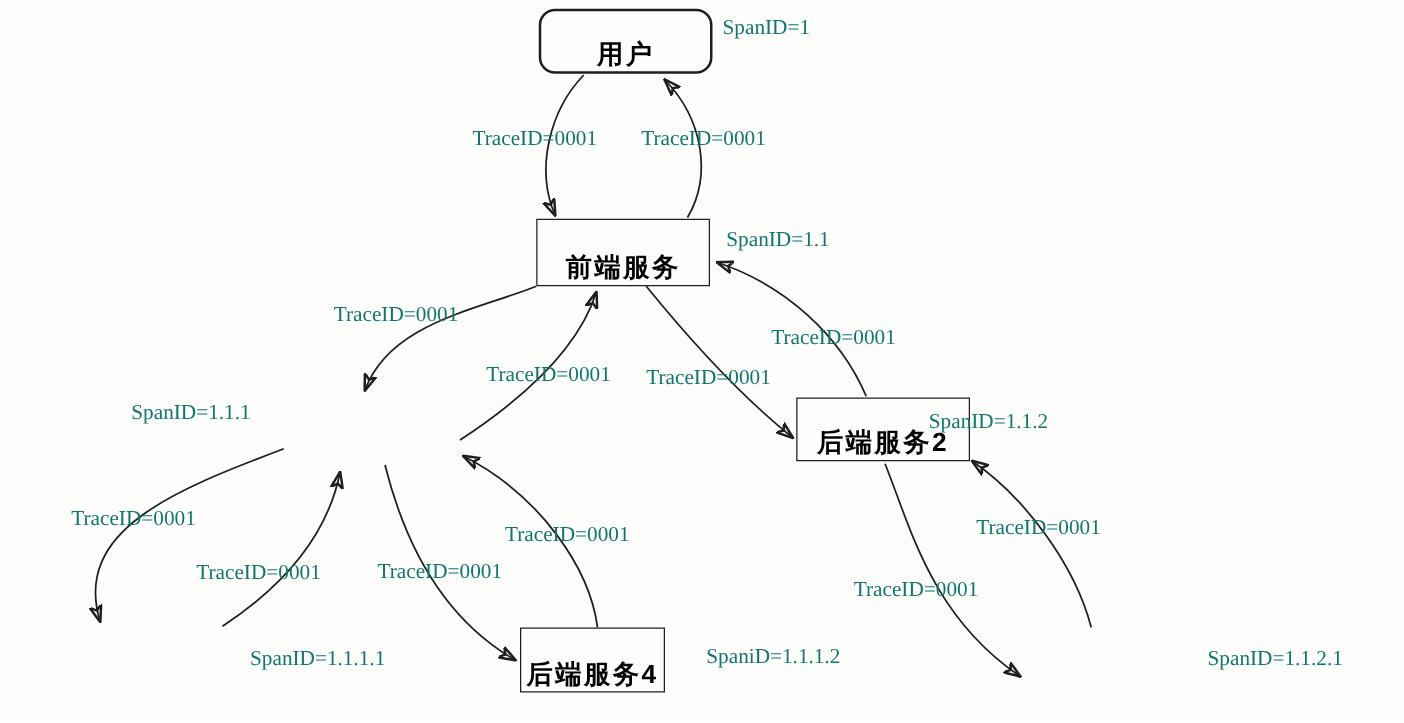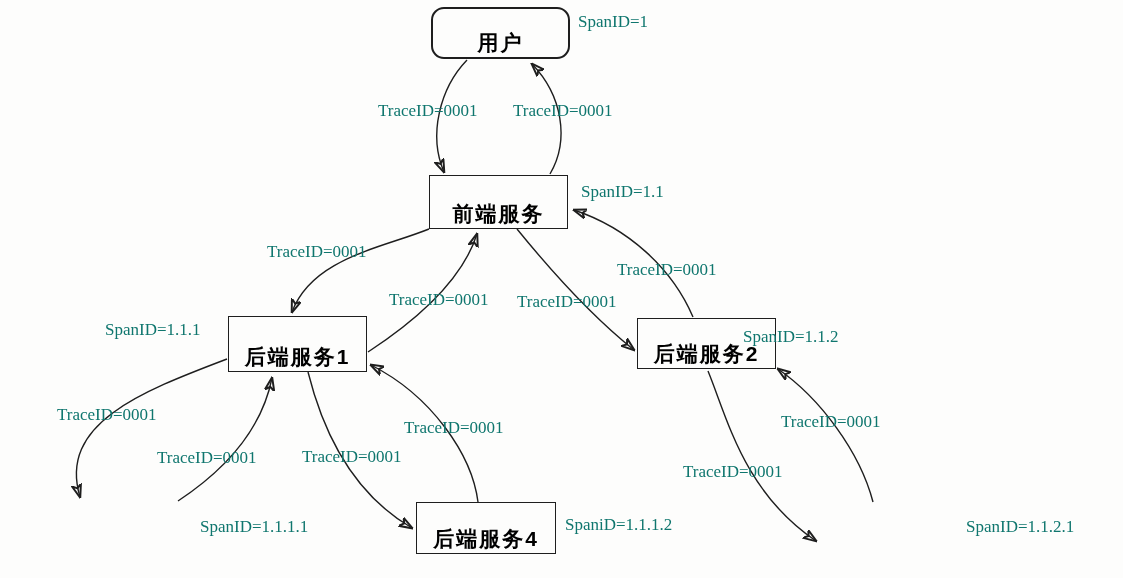--- a/index.html
+++ b/index.html
@@ -86,30 +86,27 @@
   </svg>
 
   <div class="node rounded" style="left:431px; top:7px; width:139px; height:52px;">
     <span>用户</span>
   </div>
 
   <div class="node" style="left:429px; top:175px; width:139px; height:54px;">
     <span>前端服务</span>
   </div>
 
-  <div class="node" style="left:228px; top:316px; width:139px; height:56px;">
-    <span>后端服务1</span>
-  </div>
 
   <div class="node" style="left:637px; top:318px; width:139px; height:51px;">
     <span>后端服务2</span>
   </div>
 
 
-  <div class="node" style="left:416px; top:502px; width:140px; height:52px;">
+  <div class="node" style="left:416px; top:502px; width:116px; height:52px;">
     <span>后端服务4</span>
   </div>
 
 
   <div class="lbl" style="left:578px; top:13px;">SpanID=1</div>
   <div class="lbl" style="left:581px; top:183px;">SpanID=1.1</div>
   <div class="lbl" style="left:105px; top:321px;">SpanID=1.1.1</div>
   <div class="lbl" style="left:743px; top:328px;">SpanID=1.1.2</div>
   <div class="lbl" style="left:200px; top:518px;">SpanID=1.1.1.1</div>
   <div class="lbl" style="left:565px; top:516px;">SpaniD=1.1.1.2</div>

